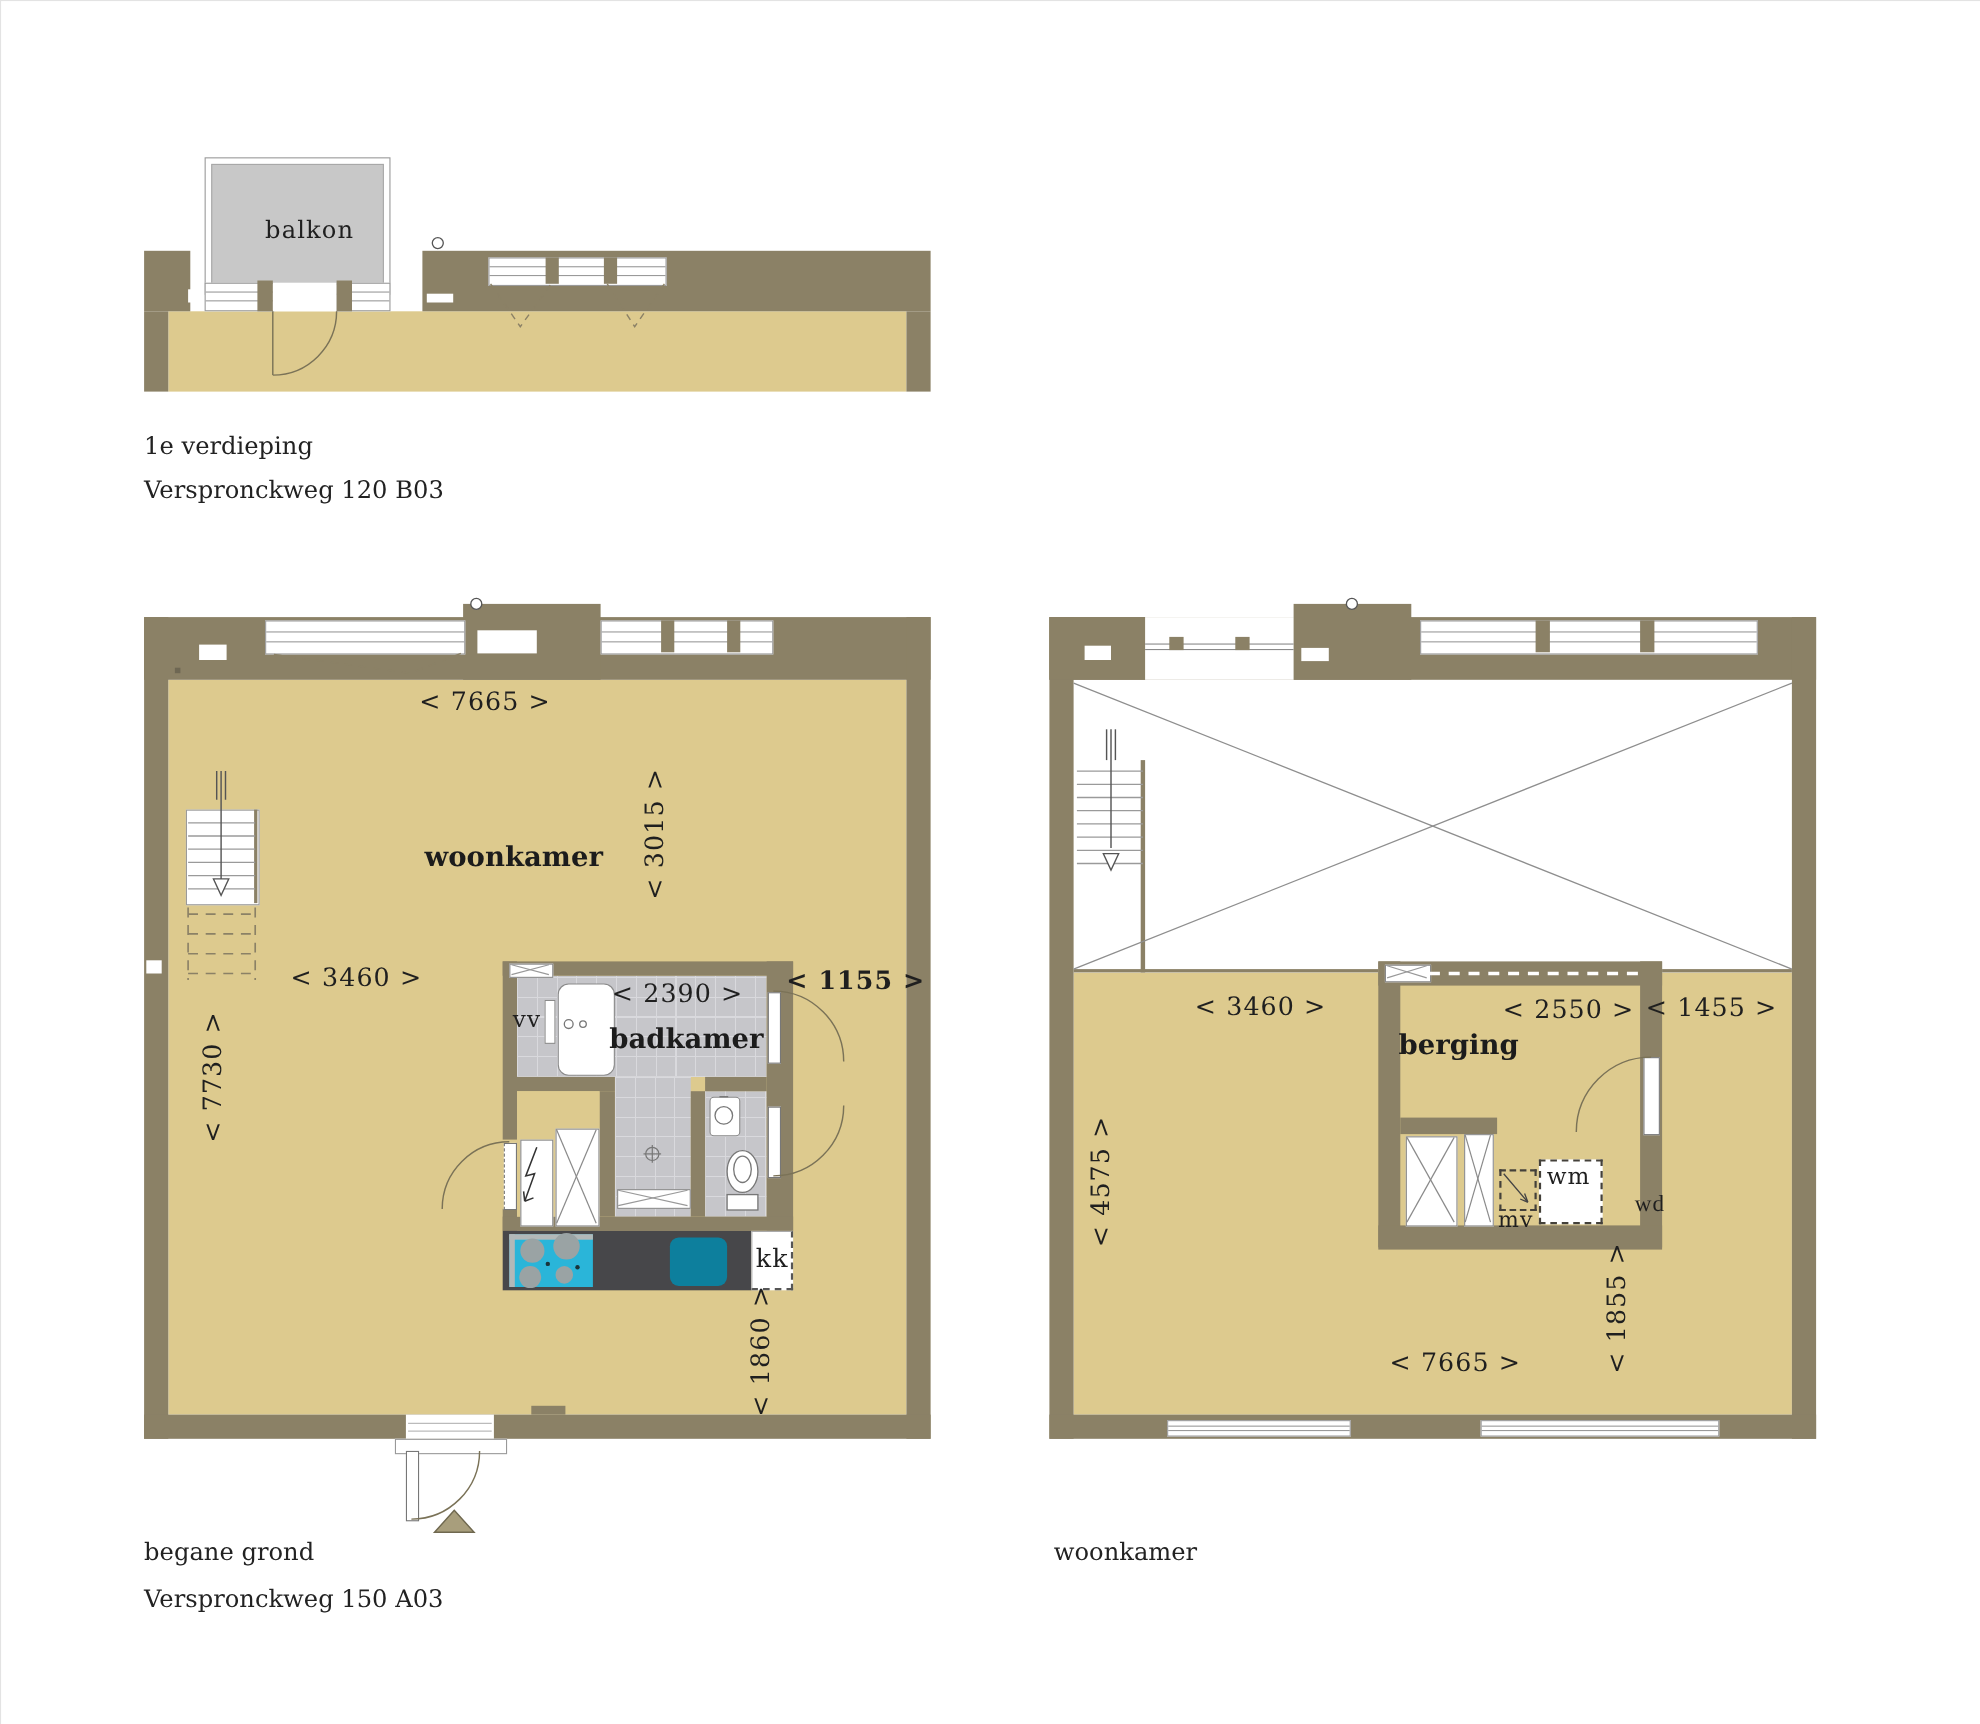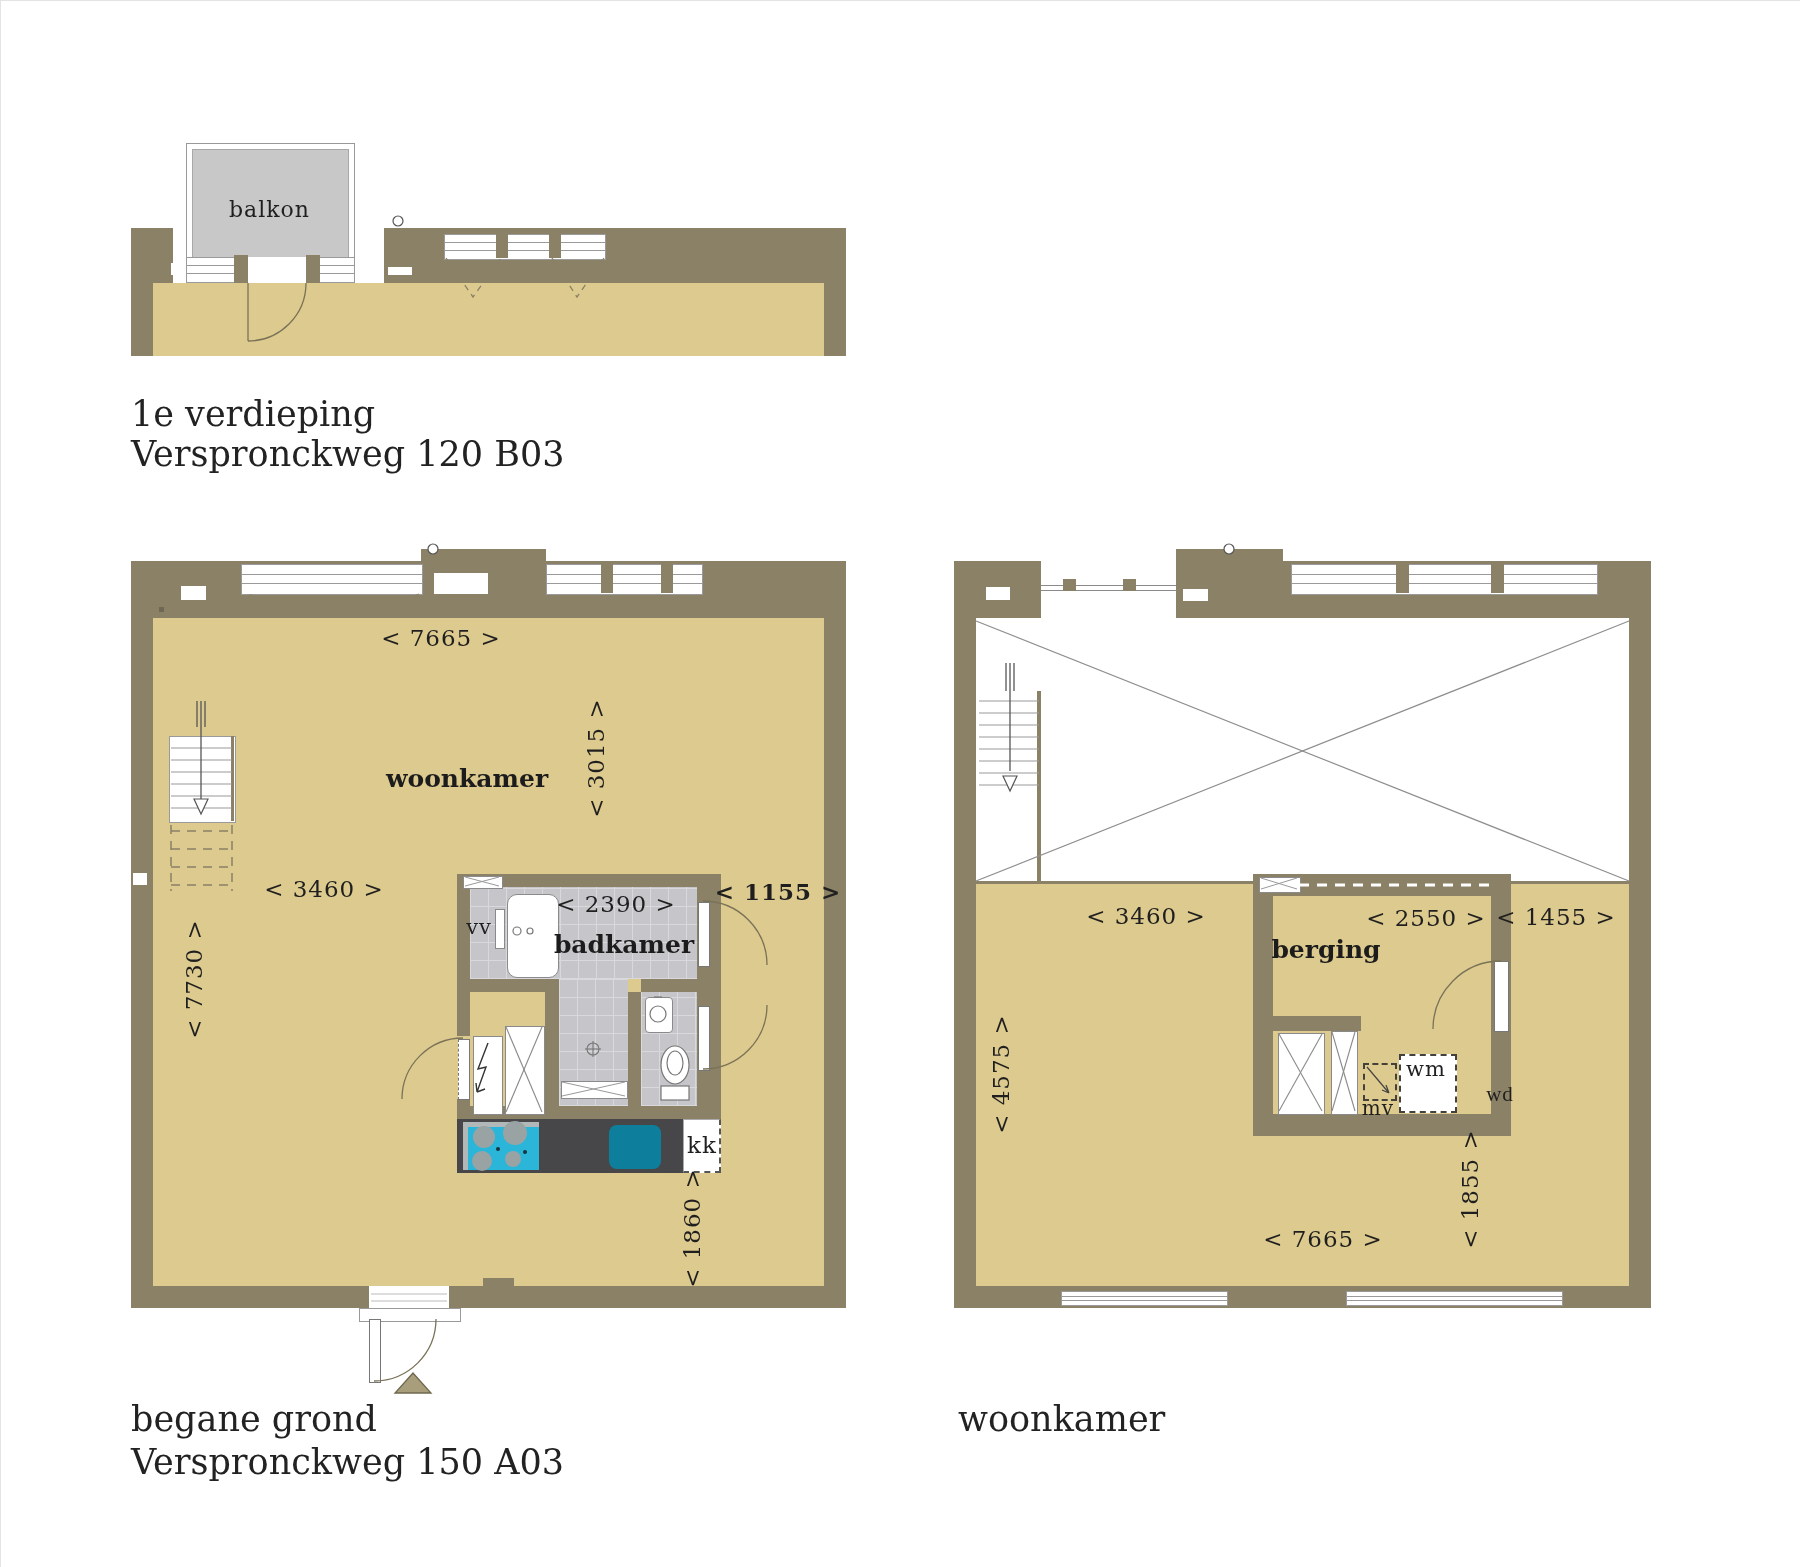--- a/index.html
+++ b/index.html
@@ -11,21 +11,21 @@
   .tile{position:absolute;background-color:#c6c6ca;
         background-image:repeating-linear-gradient(0deg,#d9d9dd 0 1px,transparent 1px 18px),
                          repeating-linear-gradient(90deg,#d9d9dd 0 1px,transparent 1px 18px);}
   .win{position:absolute;background:#fff;border:1px solid #9a9a9a;}
   .win::before,.win::after{content:'';position:absolute;left:0;right:0;border-top:1px solid #9a9a9a;}
   .win::before{top:30%;} .win::after{top:62%;}
   .whitebox{position:absolute;background:#fff;border:1px solid #8a8a8a;}
   .lbl{position:absolute;text-align:center;font-size:23px;color:#1f1f1f;letter-spacing:1px;z-index:30;white-space:nowrap;}
   .room{position:absolute;text-align:center;font-size:25px;font-weight:bold;color:#1c1c1c;z-index:30;white-space:nowrap;}
   .vert{transform:rotate(-90deg);}
-  .title{position:absolute;font-size:35px;color:#222;z-index:30;white-space:nowrap;}
+  .title{position:absolute;font-size:22px;color:#222;z-index:30;white-space:nowrap;}
   .small{font-size:21px;}
   svg.overlay{position:absolute;left:0;top:0;z-index:20;pointer-events:none;}
   .dashedbox{position:absolute;border:2px dashed #44413a;z-index:15;}
 </style>
 </head>
 <body>
 
 <div id="canvas">
 
   <div>
@@ -34,21 +34,21 @@
 
     <div class="wall" style="left:130px;top:227px;width:42px;height:55px;"></div>
     <div class="wall" style="left:130px;top:282px;width:22px;height:73px;"></div>
     <div class="wall" style="left:383px;top:227px;width:462px;height:55px;"></div>
     <div class="wall" style="left:823px;top:282px;width:22px;height:73px;"></div>
     <div class="abs" style="left:170px;top:262px;width:16px;height:12px;background:#fff;"></div>
     <div class="abs" style="left:387px;top:266px;width:24px;height:8px;background:#fff;"></div>
 
     <div class="abs" style="left:185px;top:142px;width:167px;height:123px;background:#fff;border:1px solid #999;"></div>
     <div class="abs" style="left:191px;top:148px;width:155px;height:108px;background:#c8c8c8;border:1px solid #a8a8a8;"></div>
-    <div class="lbl" style="left:191px;top:196px;width:155px;font-size:22px;">balkon</div>
+    <div class="lbl" style="left:191px;top:196px;width:155px;font-size:22px;padding-left:12px;">balkon</div>
 
     <div class="win" style="left:185px;top:256px;width:62px;height:24px;"></div>
     <div class="win" style="left:305px;top:256px;width:47px;height:24px;"></div>
     <div class="abs" style="left:247px;top:256px;width:58px;height:26px;background:#fff;"></div>
     <div class="wall" style="left:233px;top:254px;width:14px;height:28px;"></div>
     <div class="wall" style="left:305px;top:254px;width:14px;height:28px;"></div>
 
     <div class="win" style="left:443px;top:233px;width:160px;height:24px;"></div>
     <div class="wall" style="left:495px;top:233px;width:12px;height:24px;"></div>
     <div class="wall" style="left:548px;top:233px;width:12px;height:24px;"></div>

